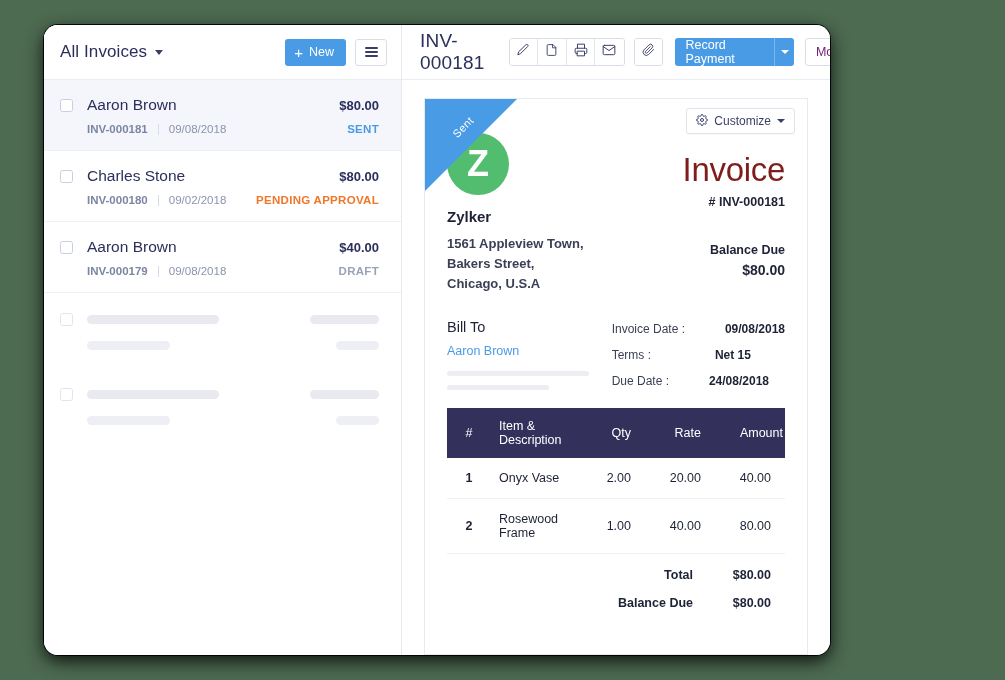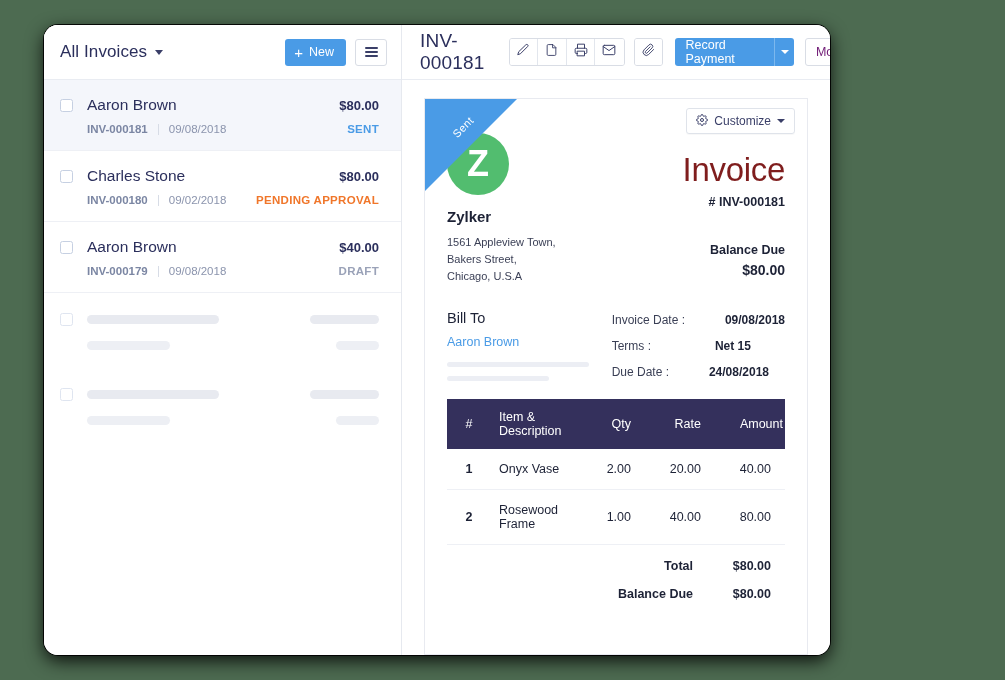--- a/index.html
+++ b/index.html
@@ -349,23 +349,24 @@
   }
 
   .company-name {
     margin-top: 13px;
     font-size: 15px;
     font-weight: 700;
     color: #1d2236;
   }
   .company-addr {
     margin-top: 9px;
-    font-size: 11px;
+    font-size: 13px;
     color: #3a3f55;
     line-height: 1.55;
+    font-weight: bold;
   }
 
   .doc-head-right {
     margin-left: auto;
     text-align: right;
     padding-top: 18px;
   }
   .invoice-word {
     font-size: 33px;
     color: #7f1d1d;

